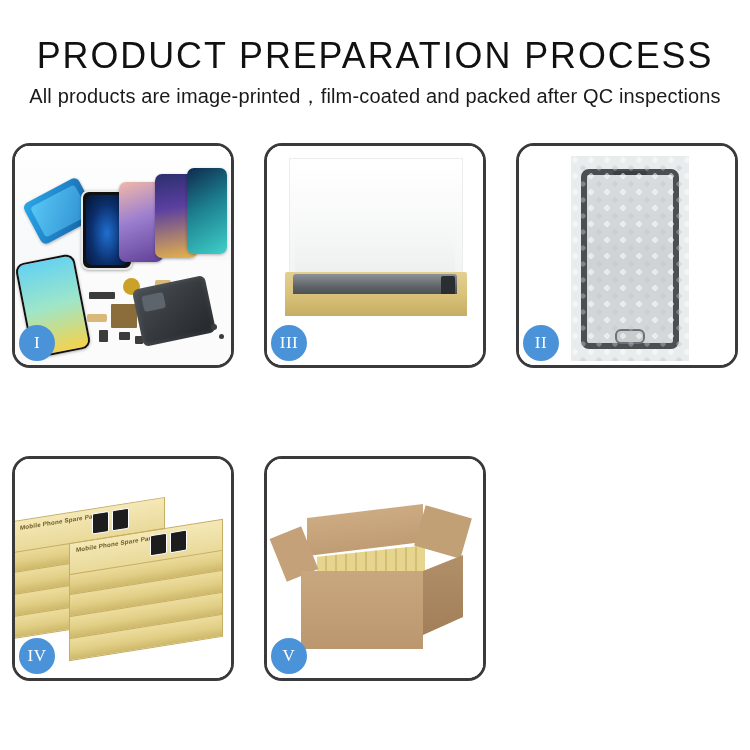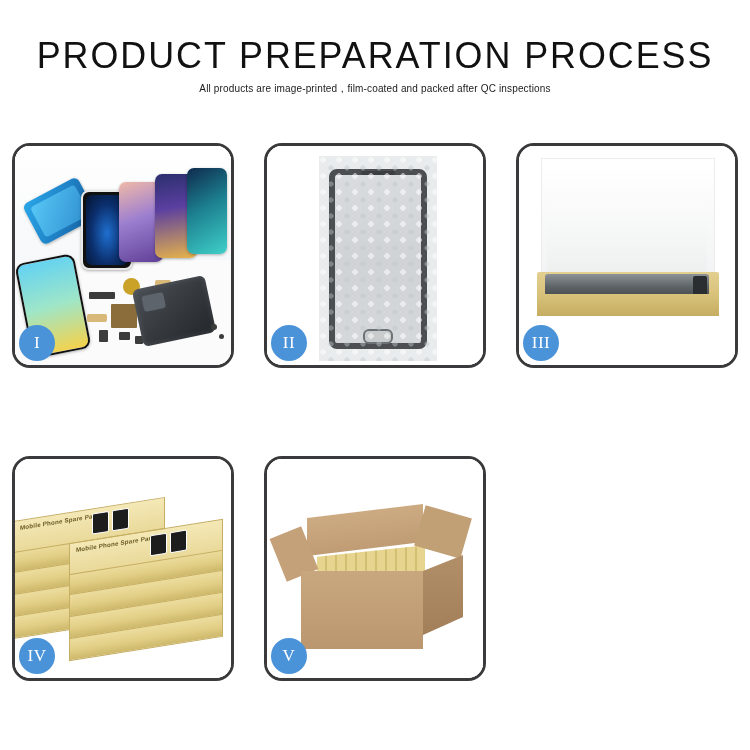--- a/index.html
+++ b/index.html
@@ -34,25 +34,26 @@
     font-size: 37px;
     font-weight: 500;
     letter-spacing: 2.0px;
     color: #111111;
     line-height: 44px;
     white-space: nowrap;
     transform: scaleX(0.97);
   }
   .subtitle {
     font-family: "Liberation Sans", sans-serif;
-    font-size: 10px;
+    font-size: 20px;
     font-weight: 400;
     letter-spacing: 0.15px;
     color: #1a1a1a;
     line-height: 22px;
+    margin-top: 7px;
     white-space: nowrap;
   }
 
   
   .grid {
     position: absolute;
     left: 12px;
     top: 143px;
     width: 726px;
     height: 540px;
@@ -313,43 +314,43 @@
           <div class="backplate"></div>
           <div class="chip" style="left:196px;top:178px;width:6px;height:6px;border-radius:50%;"></div>
           <div class="chip" style="left:204px;top:188px;width:5px;height:5px;border-radius:50%;"></div>
         </div>
       </div>
       <div class="badge">I</div>
     </div>
 
     <div class="panel">
       <div class="panel-inner">
+        <div class="photo p3-bg">
+          <div class="lid-back"></div>
+          <div class="foam"></div>
+          <div class="box-tray"></div>
+          <div class="prod-strip"></div>
+          <div class="box-tray-side"></div>
+        </div>
+      </div>
+      <div class="badge">III</div>
+    </div>
+
+    <div class="panel">
+      <div class="panel-inner">
         <div class="photo p2-bg">
           <div class="wrap-area">
             <div class="screen-glass">
               <div class="home-btn"></div>
             </div>
             <div class="bubbles"></div>
           </div>
         </div>
       </div>
       <div class="badge">II</div>
-    </div>
-
-    <div class="panel">
-      <div class="panel-inner">
-        <div class="photo p3-bg">
-          <div class="lid-back"></div>
-          <div class="foam"></div>
-          <div class="box-tray"></div>
-          <div class="prod-strip"></div>
-          <div class="box-tray-side"></div>
-        </div>
-      </div>
-      <div class="badge">III</div>
     </div>
 
     <div class="panel">
       <div class="panel-inner">
         <div class="photo p4-bg">
           <div class="stack">
             <div class="sbox" style="left:2px; top:108px; width:150px;"></div>
             <div class="sbox" style="left:2px; top:86px;  width:150px;"></div>
             <div class="sbox" style="left:2px; top:64px;  width:150px;"></div>
             <div class="sbox" style="left:2px; top:42px;  width:150px;"></div>

